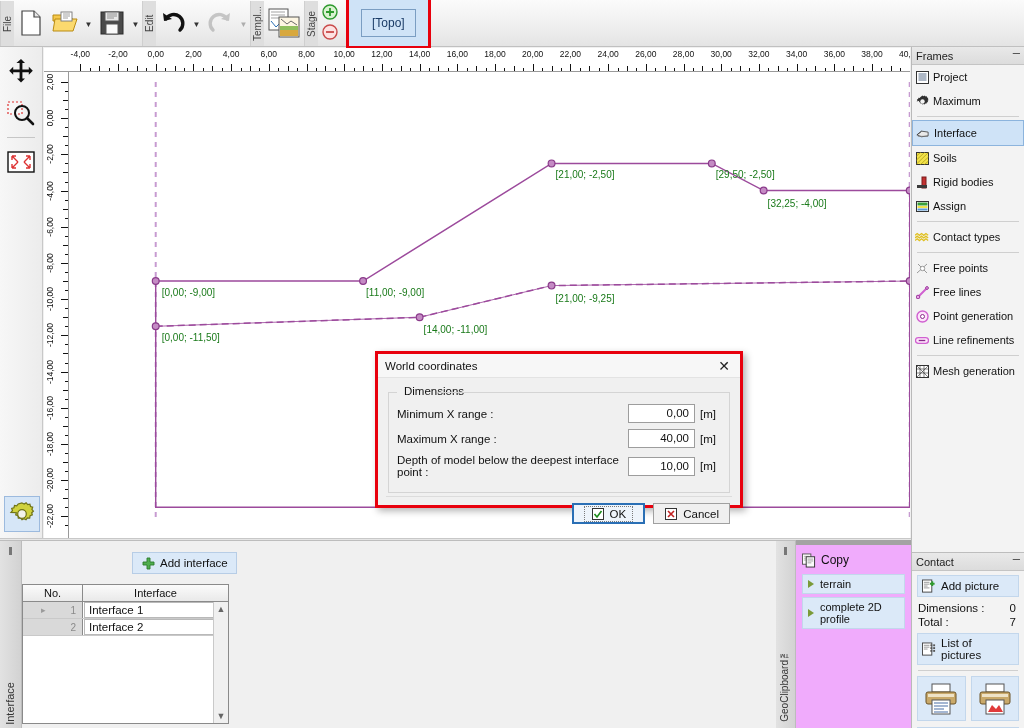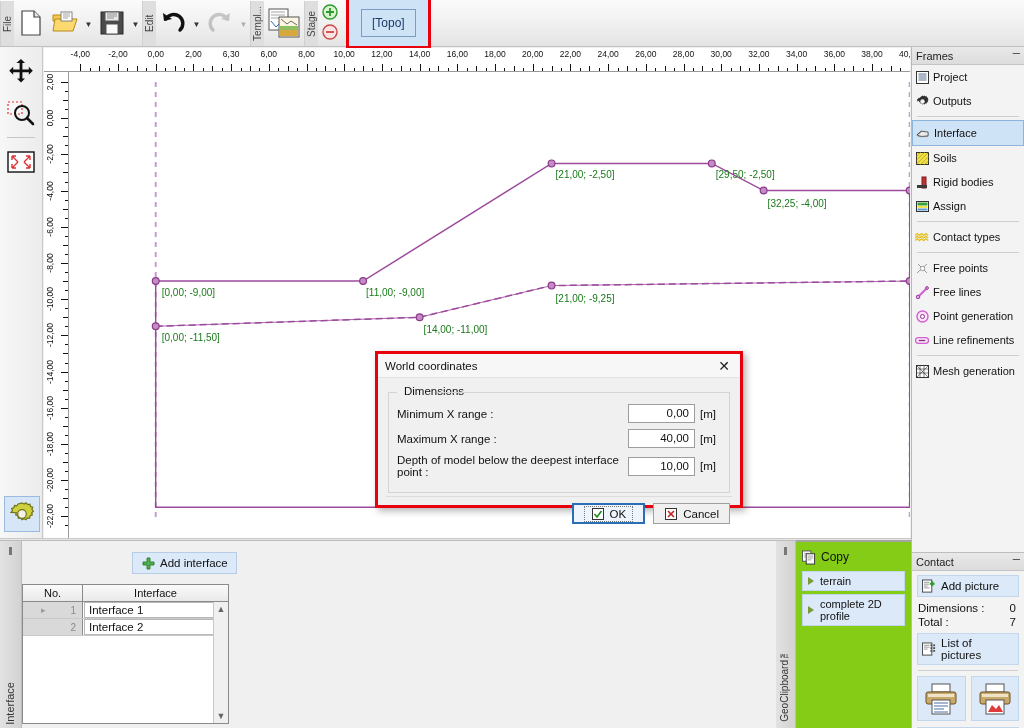--- a/index.html
+++ b/index.html
@@ -170,21 +170,21 @@
     border-right: 1px solid #bcbcbc; border-top: 1px solid #bdbdbd;
   }
   #geo-vtab .vtxt {
     position: absolute; bottom: 6px; left: 3px;
     writing-mode: vertical-rl; transform: rotate(180deg);
     font-size: 10px; color: #333;
   }
   #geo-vtab .grip { position:absolute; left:8px; top:6px; width:3px; height:8px; background:#777; }
   #copy-panel {
     position: absolute; left: 796px; top: 540px; width: 115px; height: 188px;
-    background: #84cc16; border-top: 2px solid #a3a3a3;
+    background: #f0abfc; border-top: 5px solid #a3a3a3;
   }
   #copy-title { display: flex; align-items: center; gap: 5px; padding: 8px 4px 4px 6px; font-size: 12px; color: #111; }
   .copy-item {
     display: flex; align-items: center; gap: 6px;
     background: #dbe9f8; border: 1px solid #c3d7ec;
     margin: 3px 6px; padding: 3px 5px; font-size: 11px; cursor: pointer; color: #111;
   }
   .tri { width: 0; height: 0; border-left: 6px solid #7a9a38; border-top: 4px solid transparent; border-bottom: 4px solid transparent; }
 
   
@@ -389,21 +389,21 @@
       <div class="rt-lab" style="left: 95.71px;">0,00</div>
       <div class="rt-tick" style="left: 95.71px; height: 7px;"></div>
       <div class="rt-tick" style="left: 105.135px; height: 3px;"></div>
       <div class="rt-tick" style="left: 114.56px; height: 5px;"></div>
       <div class="rt-tick" style="left: 123.985px; height: 3px;"></div>
       <div class="rt-lab" style="left: 133.41px;">2,00</div>
       <div class="rt-tick" style="left: 133.41px; height: 7px;"></div>
       <div class="rt-tick" style="left: 142.835px; height: 3px;"></div>
       <div class="rt-tick" style="left: 152.26px; height: 5px;"></div>
       <div class="rt-tick" style="left: 161.685px; height: 3px;"></div>
-      <div class="rt-lab" style="left: 171.11px;">6,30</div>
+      <div class="rt-lab" style="left: 171.11px;">4,00</div>
       <div class="rt-tick" style="left: 171.11px; height: 7px;"></div>
       <div class="rt-tick" style="left: 180.535px; height: 3px;"></div>
       <div class="rt-tick" style="left: 189.96px; height: 5px;"></div>
       <div class="rt-tick" style="left: 199.385px; height: 3px;"></div>
       <div class="rt-lab" style="left: 208.81px;">6,00</div>
       <div class="rt-tick" style="left: 208.81px; height: 7px;"></div>
       <div class="rt-tick" style="left: 218.235px; height: 3px;"></div>
       <div class="rt-tick" style="left: 227.66px; height: 5px;"></div>
       <div class="rt-tick" style="left: 237.085px; height: 3px;"></div>
       <div class="rt-lab" style="left: 246.51px;">8,00</div>
@@ -603,21 +603,21 @@
           </span>
           <span>Project</span>
         </div>
         <div class="fr-item">
           <span class="ico">
             <svg width="13" height="13" viewBox="0 0 13 13">
               <path d="M6.5 0.6 l1.2 .6 1-.7.9 1 1.2-.2.3 1.2 1.2.4-.5 1.2.8.9-.9.8.3 1.2-1.2.4-.2 1.2-1.2-.1-.8 1-1.1-.6-1.1.6-.8-1-1.2.1-.2-1.2-1.2-.4.3-1.2L.6 6.5l.8-.9L.9 4.4l1.2-.4.3-1.2 1.2.2.9-1Z" fill="#2f2f2f"></path>
               <circle cx="6.5" cy="6.5" r="2.2" fill="#f3f3f3"></circle>
             </svg>
           </span>
-          <span>Outputs</span>
+          <span>Maximum</span>
         </div>
         <div class="fr-sep"></div>
         <div class="fr-item sel">
           <span class="ico">
             <svg width="15" height="13" viewBox="0 0 15 13">
               <path d="M1 8 l5 -4 l7 1 v4 l-7 1 Z" fill="#e9e9e9" stroke="#444" stroke-width="0.9"></path>
               <path d="M1 8 l5 -4" stroke="#444" stroke-width="0.9"></path>
               <path d="M2 9.5 h11" stroke="#777" stroke-width="0.8"></path>
             </svg>
           </span>

